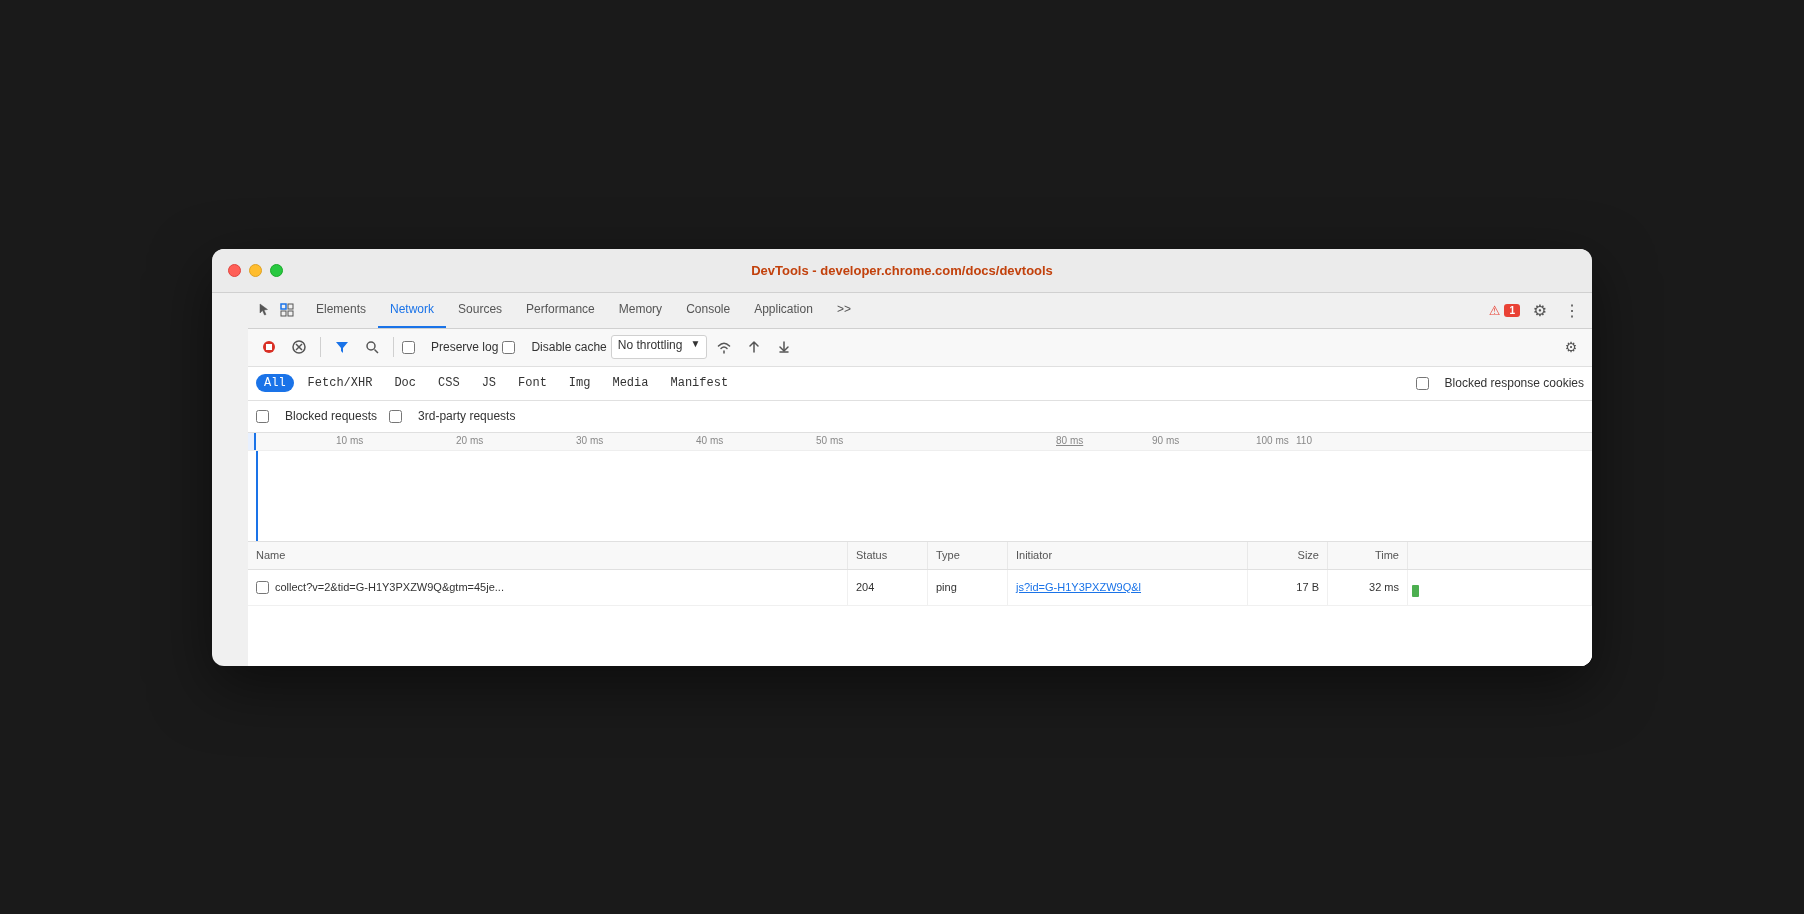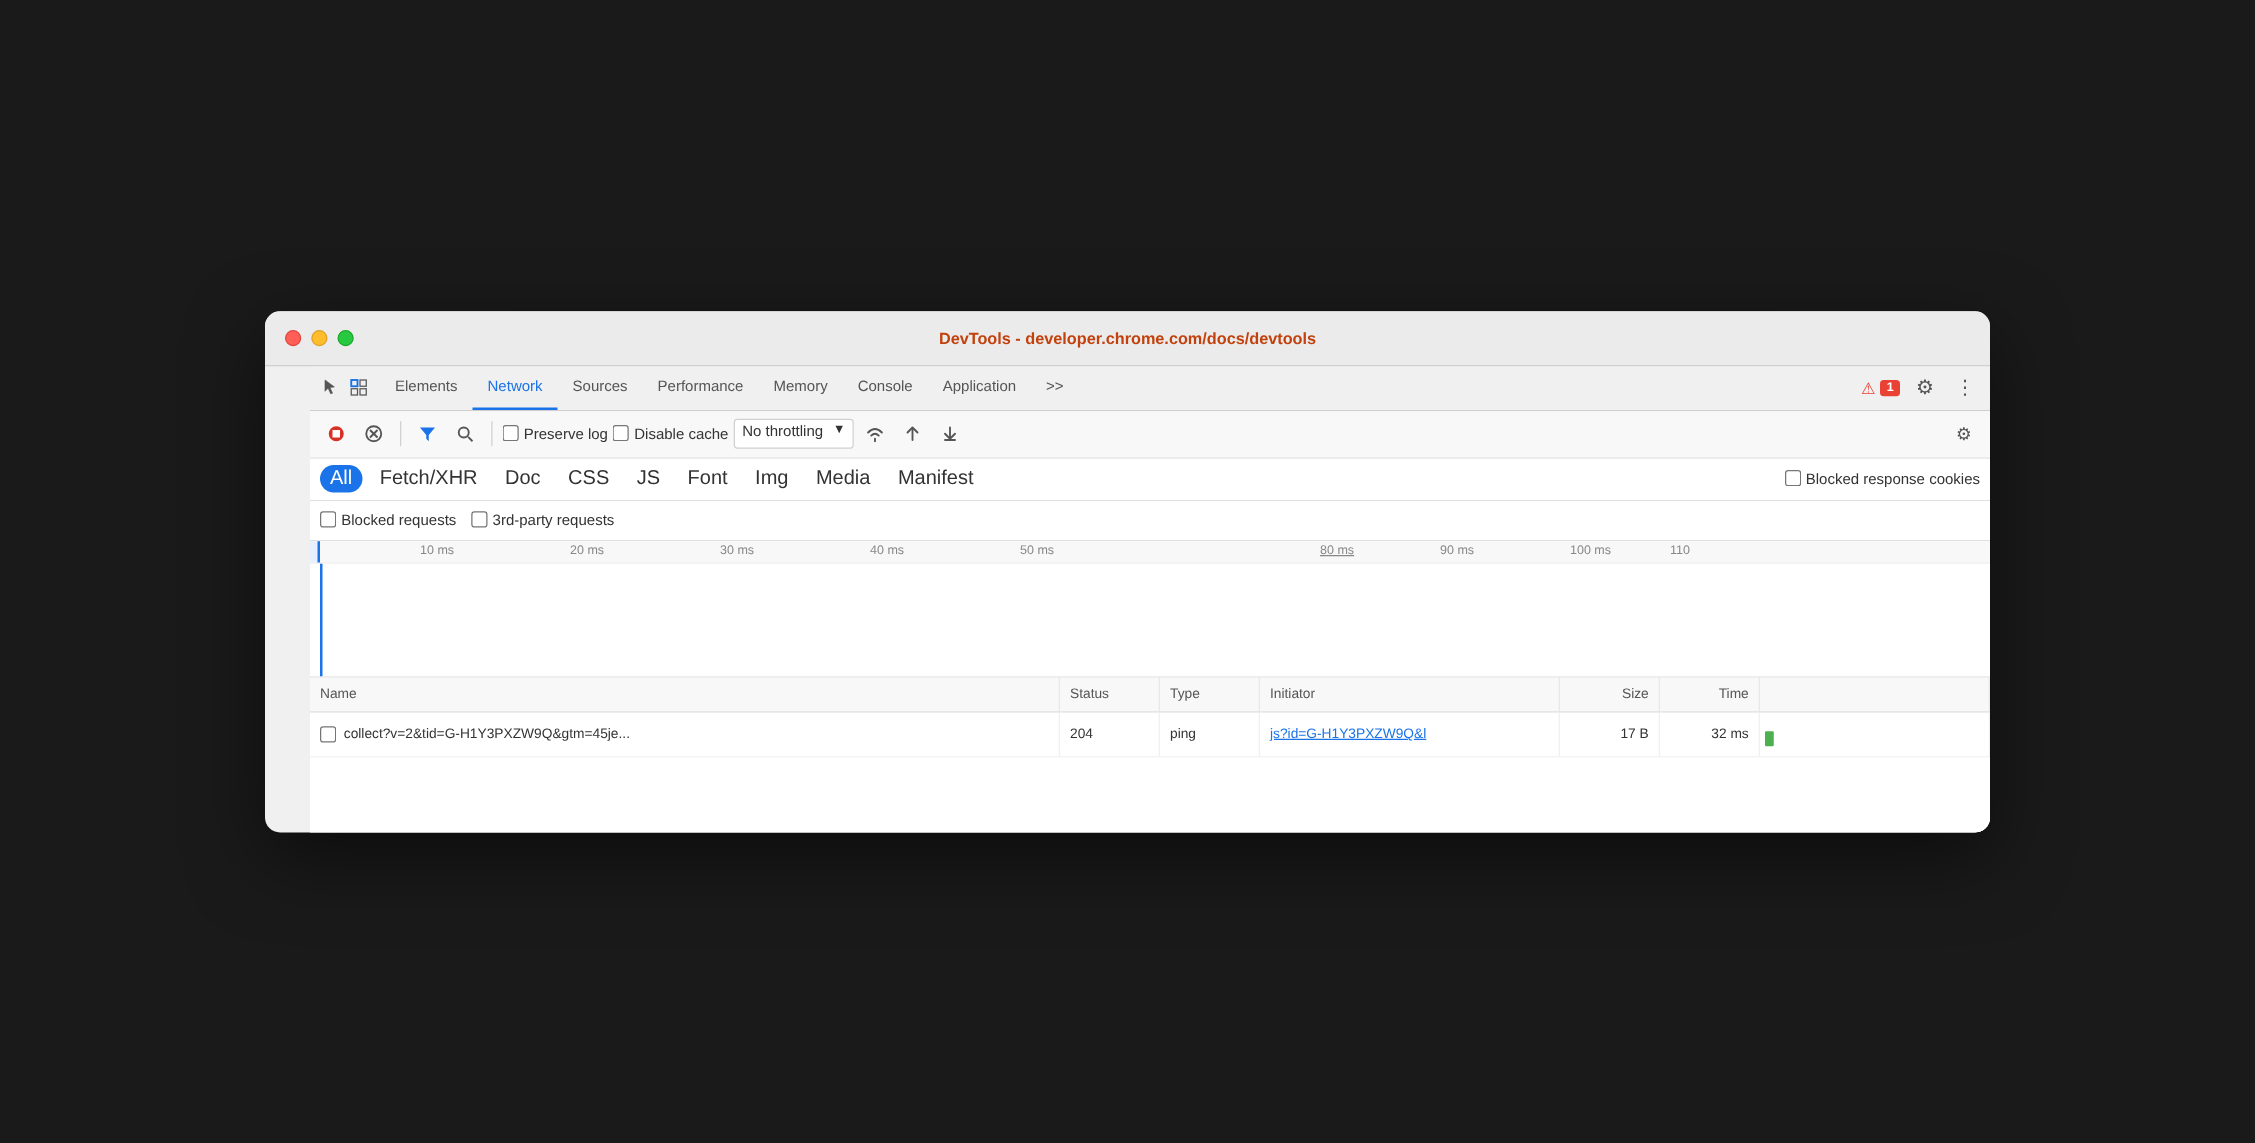--- a/index.html
+++ b/index.html
@@ -141,22 +141,22 @@
     .tool-btn.active { color: #1a73e8; }
     .tool-btn.red { color: #d93025; }
     .separator {
       width: 1px;
       height: 20px;
       background: #d0d0d0;
       margin: 0 4px;
     }
     .checkbox-label {
       display: flex;
-      align-items: flex-start;
-      gap: 4px;
+      align-items: center;
+      gap: 16px;
       font-size: 12px;
       color: #333;
       cursor: pointer;
       white-space: nowrap;
     }
     .checkbox-label input { cursor: pointer; }
     .throttle-select {
       display: flex;
       align-items: flex-start;
       gap: 4px;
@@ -186,25 +186,26 @@
       border-radius: 14px;
       padding: 3px 12px;
       font-size: 12px;
       width: 150px;
       outline: none;
       height: 24px;
     }
     .type-btn {
       padding: 2px 8px;
       border-radius: 12px;
-      font-size: 16px;
+      font-size: 12px;
       cursor: pointer;
       border: none;
       background: transparent;
       color: #333;
+      font-family: Liberation Mono, monospace;
     }
     .type-btn.active { background: #1a73e8; color: white; }
     
     .options-bar {
       display: flex;
       align-items: center;
       padding: 4px 8px;
       background: #ffffff;
       border-bottom: 1px solid #e0e0e0;
       gap: 12px;
@@ -499,21 +500,21 @@
         <div style="width:8px; background: #e8f0fe; border-right: 2px solid #1a73e8; height: 100%;"></div>
         <div style="position:relative; flex:1; height:100%;">
           <span class="ruler-label" style="left:80px;">10 ms</span>
           <span class="ruler-label" style="left:200px;">20 ms</span>
           <span class="ruler-label" style="left:320px;">30 ms</span>
           <span class="ruler-label" style="left:440px;">40 ms</span>
           <span class="ruler-label" style="left:560px;">50 ms</span>
           <span class="ruler-label" style="left:800px;text-decoration:underline;">80 ms</span>
           <span class="ruler-label" style="left:896px;">90 ms</span>
           <span class="ruler-label" style="left:1000px;">100 ms</span>
-          <span class="ruler-label" style="left:1080px;text-align:center;">110</span>
+          <span class="ruler-label" style="left:1040px;text-align:center;">110</span>
         </div>
       </div>
       <div class="chart-area">
         <div class="blue-line"></div>
       </div>
     </div>
 
     <div class="table-container">
       <div class="table-header">
         <div class="th col-name">

